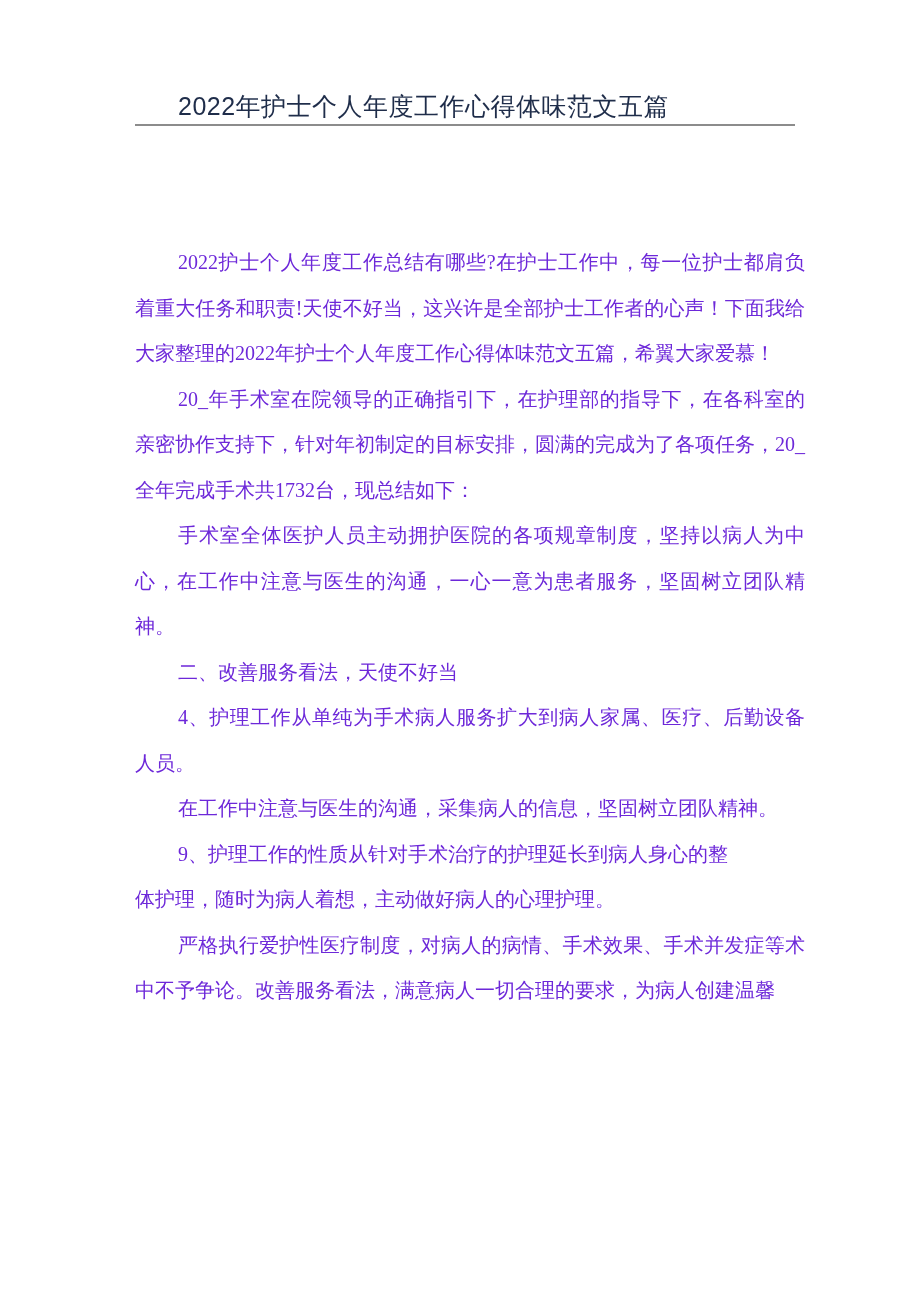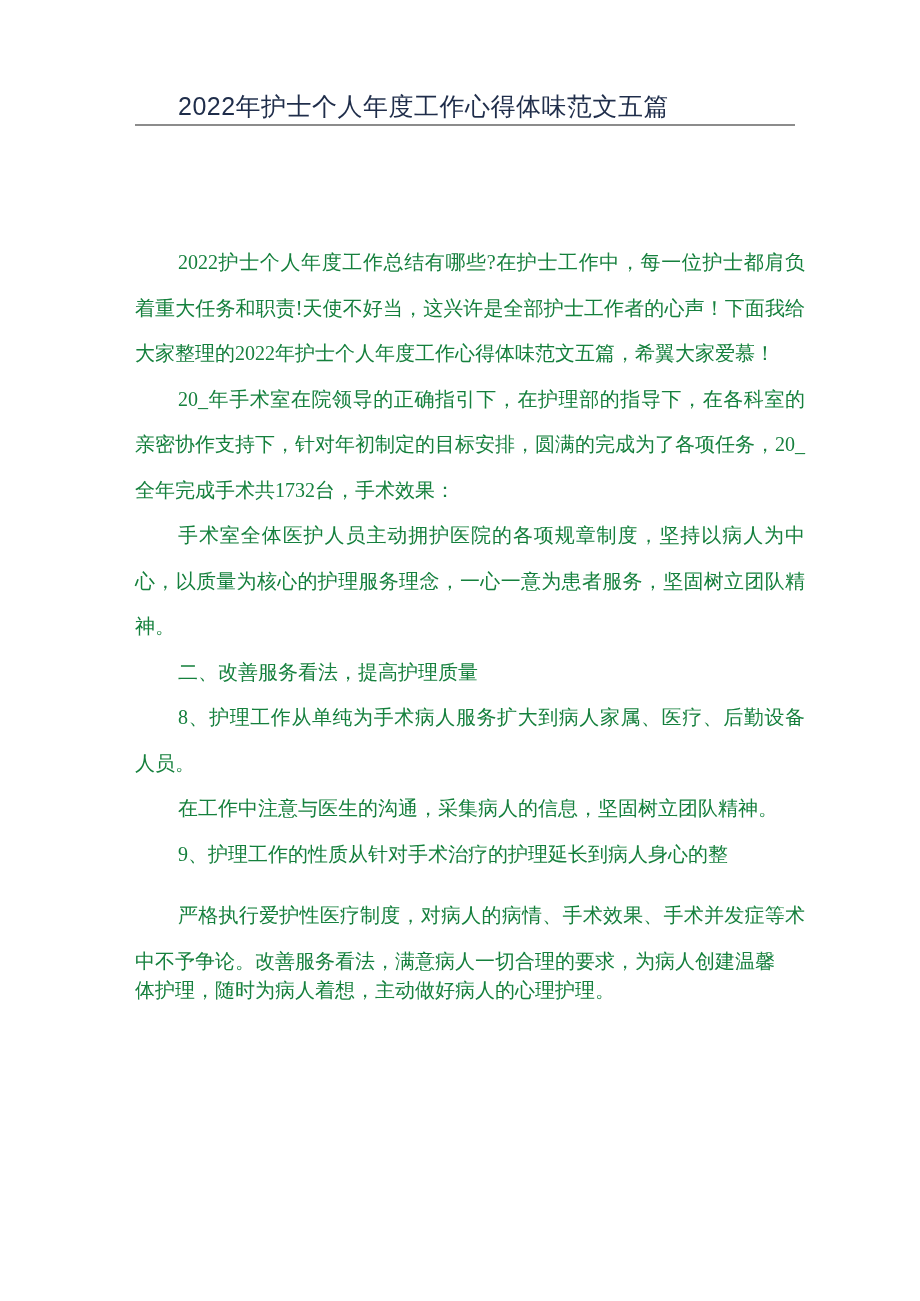--- a/index.html
+++ b/index.html
@@ -11,39 +11,39 @@
     font-size: 25px; color: #1f2d4a; letter-spacing: 0.5px; white-space: nowrap;
     line-height: 32px;
   }
   .title-rule {
     position: absolute; left: 135px; top: 124px; width: 660px; height: 2px;
     background: #8c8c8c;
   }
   .body-text {
     position: absolute; left: 135px; top: 240px; width: 670px;
     font-family: "Liberation Serif", "DejaVu Serif", serif;
-    font-size: 20px; color: #15803d; line-height: 45.5px;
+    font-size: 20px; color: #6d28d9; line-height: 45.5px;
   }
   .p { margin: 0; padding: 0; text-indent: 43px; text-align: justify; }
   .p.noindent { text-indent: 0; }
   .p.heading { }
   .gap { height: 16px; }
 </style>
 </head>
 <body>
 
 <div class="page">
   <div class="title">2022年护士个人年度工作心得体味范文五篇</div>
   <div class="title-rule"></div>
 
   <div class="body-text">
     <p class="p">2022护士个人年度工作总结有哪些?在护士工作中，每一位护士都肩负着重大任务和职责!天使不好当，这兴许是全部护士工作者的心声！下面我给大家整理的2022年护士个人年度工作心得体味范文五篇，希翼大家爱慕！</p>
-    <p class="p">20_年手术室在院领导的正确指引下，在护理部的指导下，在各科室的亲密协作支持下，针对年初制定的目标安排，圆满的完成为了各项任务，20_全年完成手术共1732台，手术效果：</p>
-    <p class="p">手术室全体医护人员主动拥护医院的各项规章制度，坚持以病人为中心，以质量为核心的护理服务理念，一心一意为患者服务，坚固树立团队精神。</p>
-    <p class="p heading">二、改善服务看法，提高护理质量</p>
-    <p class="p">8、护理工作从单纯为手术病人服务扩大到病人家属、医疗、后勤设备人员。</p>
+    <p class="p">20_年手术室在院领导的正确指引下，在护理部的指导下，在各科室的亲密协作支持下，针对年初制定的目标安排，圆满的完成为了各项任务，20_全年完成手术共1732台，现总结如下：</p>
+    <p class="p">手术室全体医护人员主动拥护医院的各项规章制度，坚持以病人为中心，在工作中注意与医生的沟通，一心一意为患者服务，坚固树立团队精神。</p>
+    <p class="p heading">二、改善服务看法，天使不好当</p>
+    <p class="p">4、护理工作从单纯为手术病人服务扩大到病人家属、医疗、后勤设备人员。</p>
     <p class="p">在工作中注意与医生的沟通，采集病人的信息，坚固树立团队精神。</p>
     <p class="p">9、护理工作的性质从针对手术治疗的护理延长到病人身心的整</p>
     <div class="gap"></div>
+    <p class="p noindent" style="margin-top:-16px;">体护理，随时为病人着想，主动做好病人的心理护理。</p>
     <p class="p">严格执行爱护性医疗制度，对病人的病情、手术效果、手术并发症等术中不予争论。改善服务看法，满意病人一切合理的要求，为病人创建温馨</p>
-    <p class="p noindent" style="margin-top:-16px;">体护理，随时为病人着想，主动做好病人的心理护理。</p>
   </div>
 </div>
 
 </body></html>

